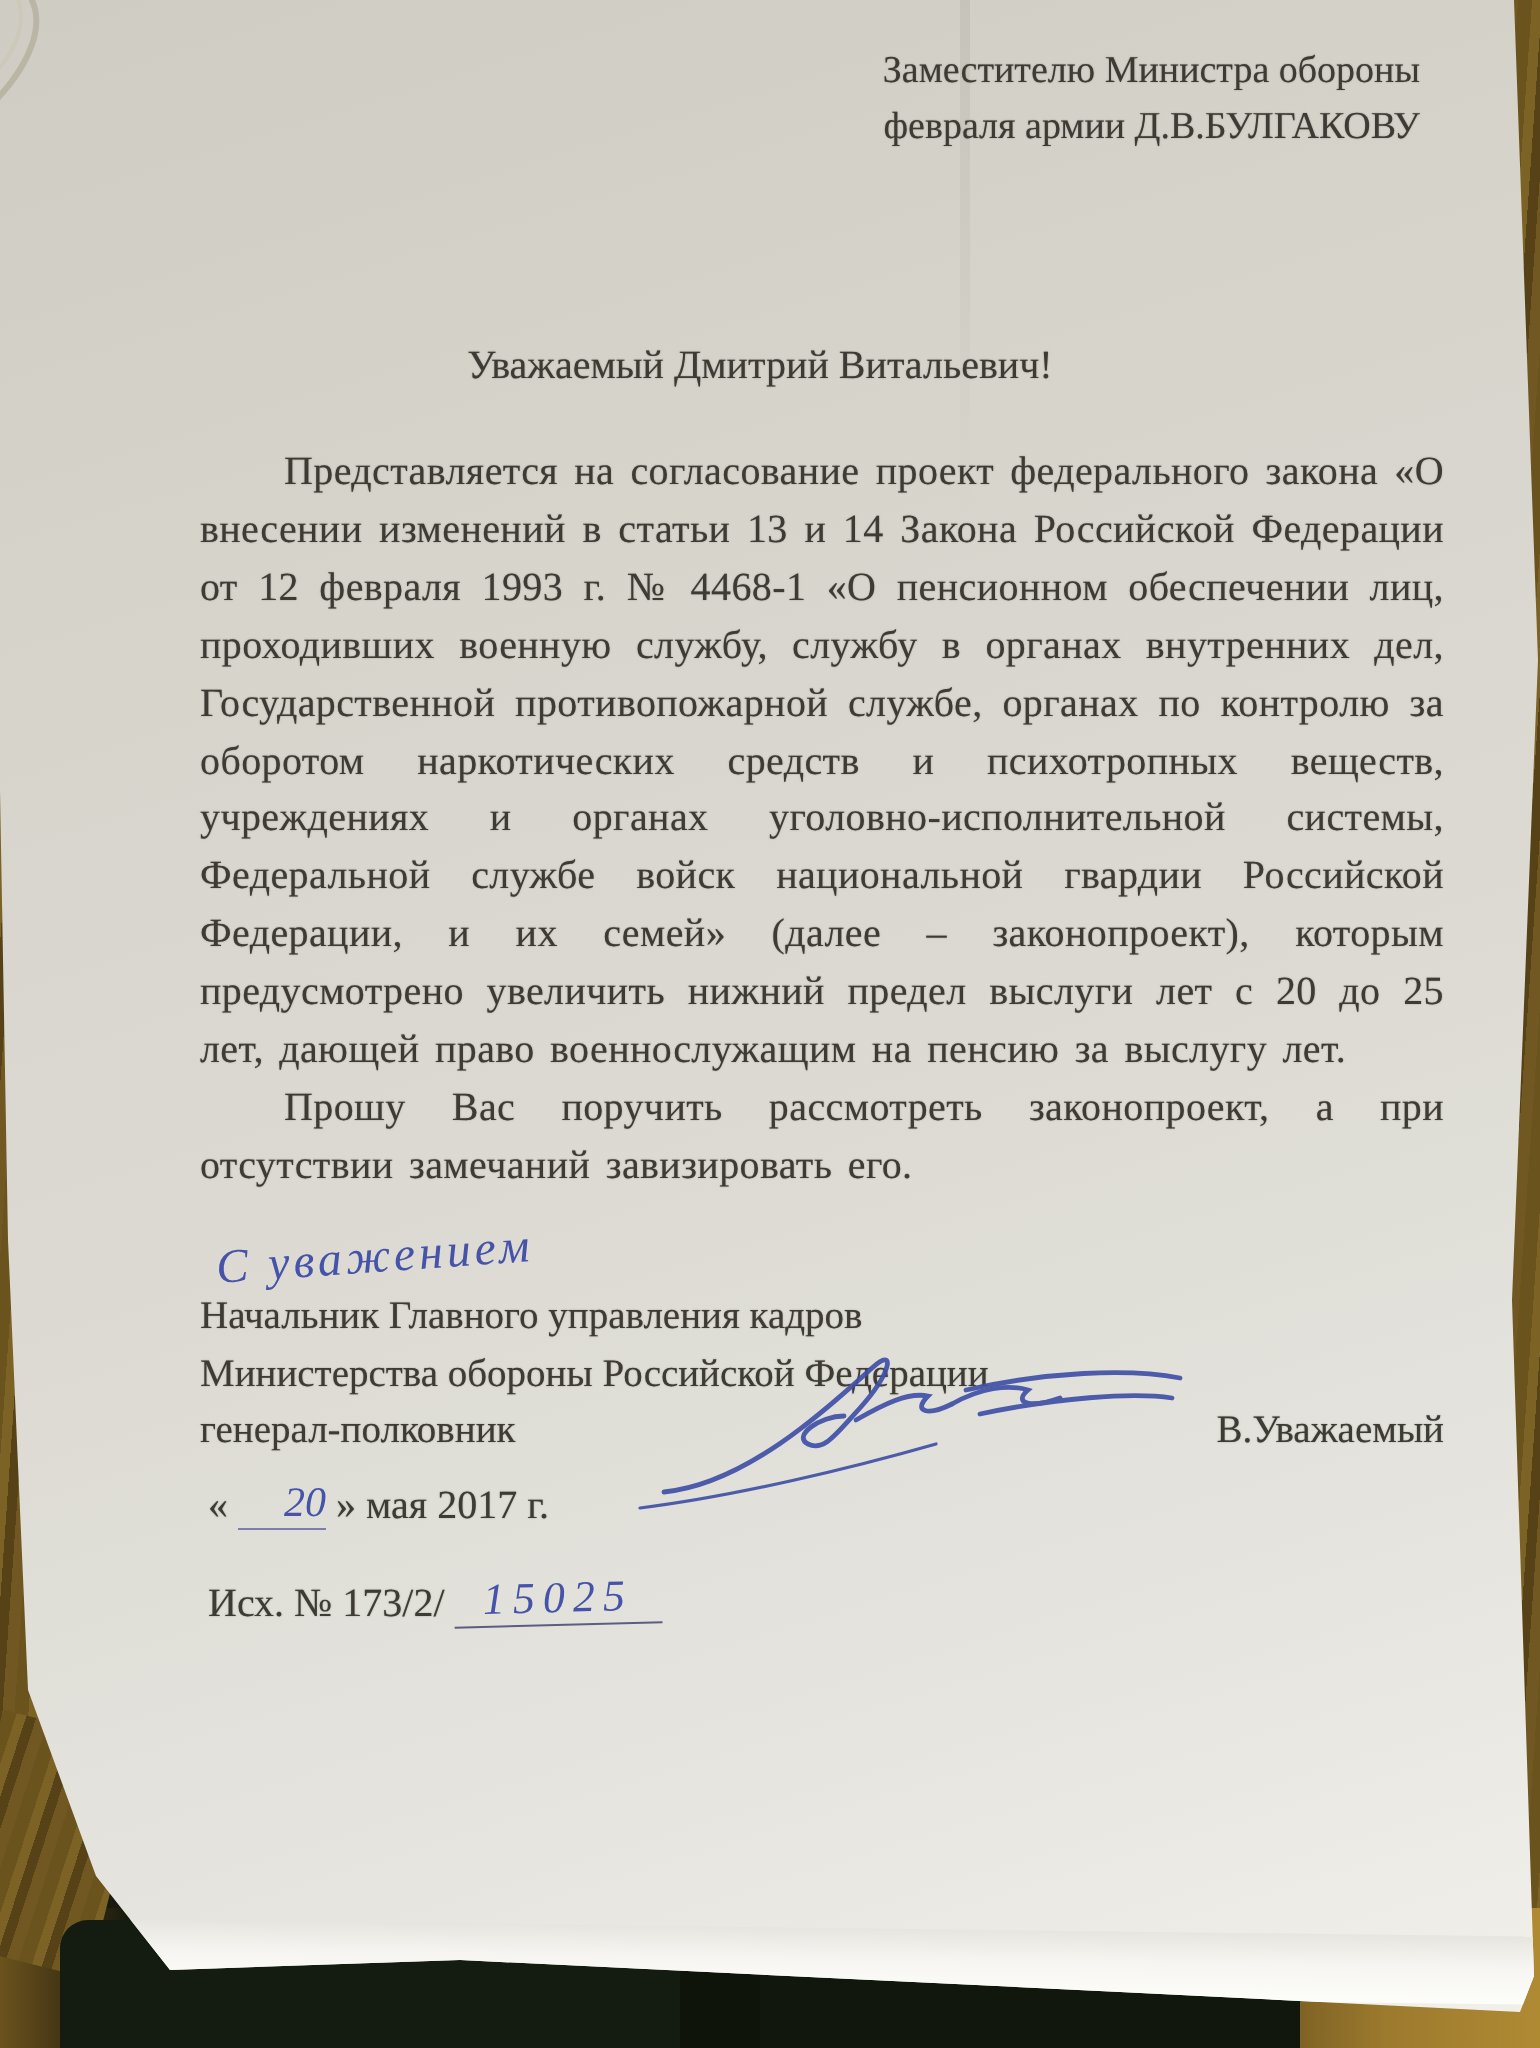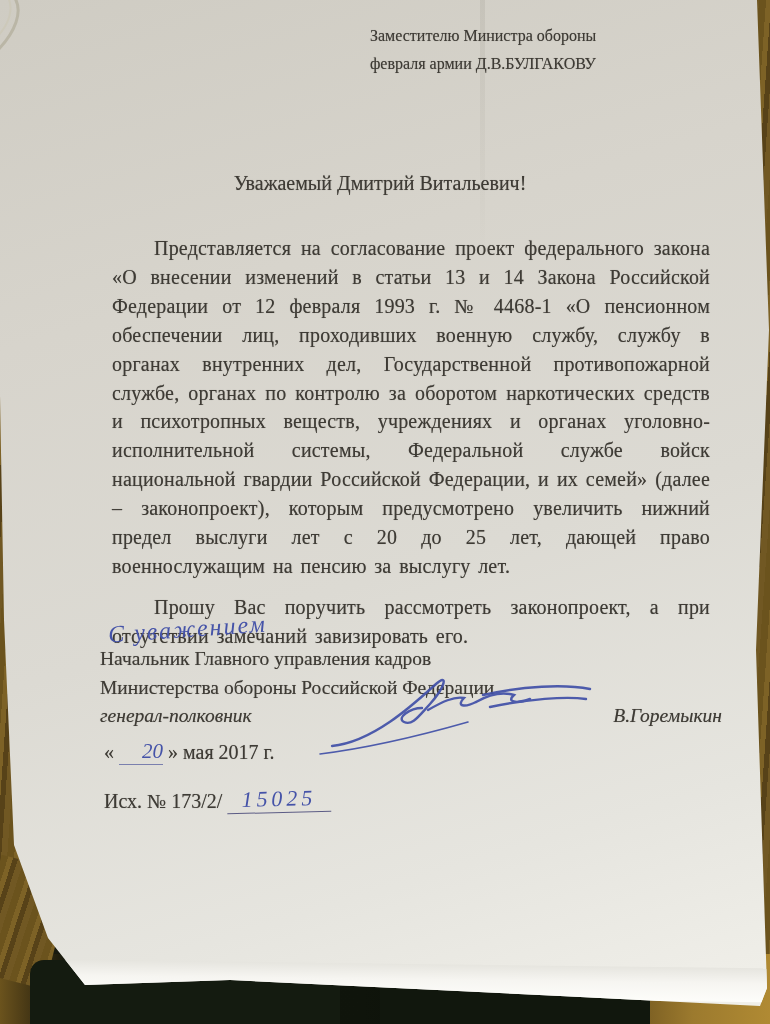--- a/index.html
+++ b/index.html
@@ -44,38 +44,38 @@
   }
   .crease {
     position: absolute; left: 480px; top: 0; width: 5px; height: 260px;
     background: linear-gradient(rgba(90,85,70,0.10), rgba(90,85,70,0));
   }
   .corner-curl { position: absolute; left: -4px; top: -6px; }
 
   
   .typed { color: #3e3b35; text-shadow: 0 0 0.7px rgba(62,59,53,0.55); }
   .recipient {
-    position: absolute; left: 370px; top: 22px; width: 322px;
-    font-size: 16px; line-height: 27.5px; text-align: left;
+    position: absolute; left: 388px; top: 22px; width: 322px;
+    font-size: 19px; line-height: 27.5px; text-align: right;
   }
   .salutation {
     position: absolute; left: 100px; top: 172px; width: 560px;
     font-size: 20px; text-align: center;
   }
   .bodytext {
     position: absolute; left: 100px; top: 222px; width: 622px;
     font-size: 20px; line-height: 28.9px; text-align: justify;
     letter-spacing: 0.2px; word-spacing: 2.5px;
   }
-  .bodytext p { margin: 12px; text-indent: 42px; }
+  .bodytext p { margin: 0; text-indent: 42px; }
   .signoff {
     position: absolute; left: 100px; top: 645px; width: 622px;
     font-size: 19.5px; line-height: 28.5px;
   }
-  .signoff-row { display: flex; justify-content: space-between; align-items: center; font-style: italic; }
+  .signoff-row { display: flex; justify-content: space-between; align-items: center; }
   .dateline { position: absolute; left: 104px; top: 740px; font-size: 20px; }
   .refline  { position: absolute; left: 104px; top: 788px; font-size: 20px; }
 
   
   .ink { color: #4553a8; font-style: italic; text-shadow: none; }
   .closing-hw {
     position: absolute; left: 108px; top: 616px;
     font-size: 24px; letter-spacing: 2px;
     transform: rotate(-4deg);
   }
@@ -125,21 +125,21 @@
       <p>Прошу Вас поручить рассмотреть законопроект, а при отсутствии замечаний завизировать его.</p>
     </div>
 
     <div class="closing-hw ink">С уважением</div>
 
     <div class="signoff typed">
       <div>Начальник Главного управления кадров</div>
       <div>Министерства обороны Российской Федерации</div>
       <div class="signoff-row">
         <span>генерал-полковник</span>
-        <span>В.Горемыкин</span>
+        <span>В.Уважаемый</span>
       </div>
     </div>
 
     <svg class="sig-svg" width="290" height="95" viewBox="0 0 290 95">
       <g fill="none" stroke="#4150a8" stroke-width="2.4" stroke-linecap="round" opacity="0.92">
         <path d="M 14 84 C 55 80, 96 42, 118 22 C 130 11, 128 24, 112 42 C 100 55, 94 64, 86 60 C 78 56, 92 46, 104 46"></path>
         <path d="M 110 48 C 124 40, 136 34, 146 36 C 138 44, 146 46, 158 40"></path>
         <path d="M 158 40 C 172 32, 186 30, 196 33 C 188 40, 198 42, 212 37"></path>
         <path d="M 165 33 C 205 24, 246 22, 272 27"></path>
         <path d="M 172 45 C 210 37, 248 34, 268 37"></path>

